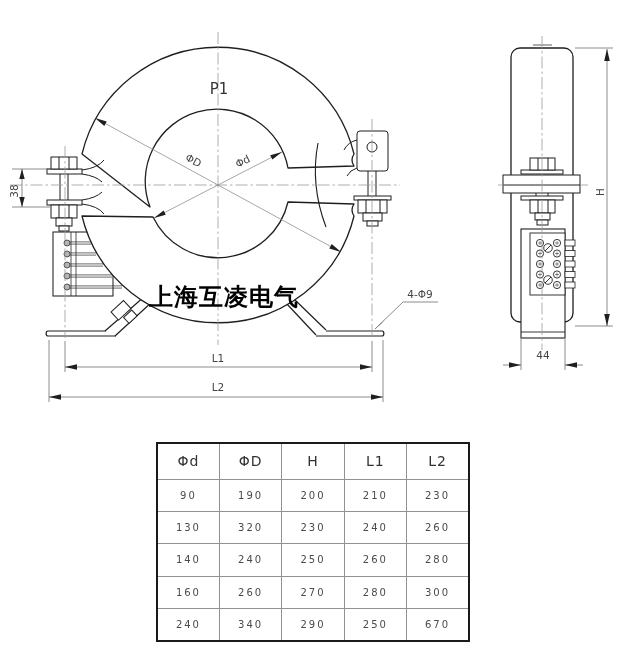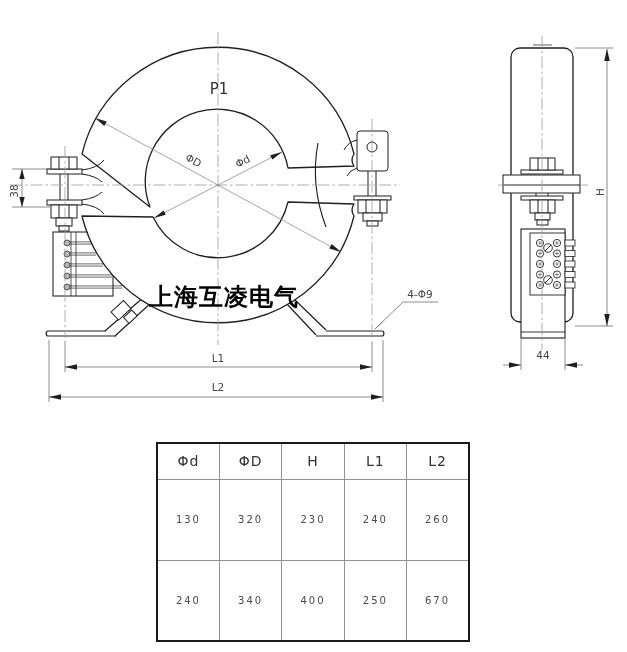--- a/index.html
+++ b/index.html
@@ -219,29 +219,50 @@
       <tr>
         <th>Φd</th>
         <th>ΦD</th>
         <th>H</th>
         <th>L1</th>
         <th>L2</th>
       </tr>
     </thead>
     <tbody>
       <tr>
+        <td>90</td>
+        <td>190</td>
+        <td>200</td>
+        <td>210</td>
+        <td>230</td>
+      </tr>
+      <tr>
         <td>130</td>
         <td>320</td>
         <td>230</td>
         <td>240</td>
         <td>260</td>
       </tr>
       <tr>
+        <td>140</td>
+        <td>240</td>
+        <td>250</td>
+        <td>260</td>
+        <td>280</td>
+      </tr>
+      <tr>
+        <td>160</td>
+        <td>260</td>
+        <td>270</td>
+        <td>280</td>
+        <td>300</td>
+      </tr>
+      <tr>
         <td>240</td>
         <td>340</td>
-        <td>400</td>
+        <td>290</td>
         <td>250</td>
         <td>670</td>
       </tr>
     </tbody>
   </table>
 </div>
 </div>
 
 </body></html>

